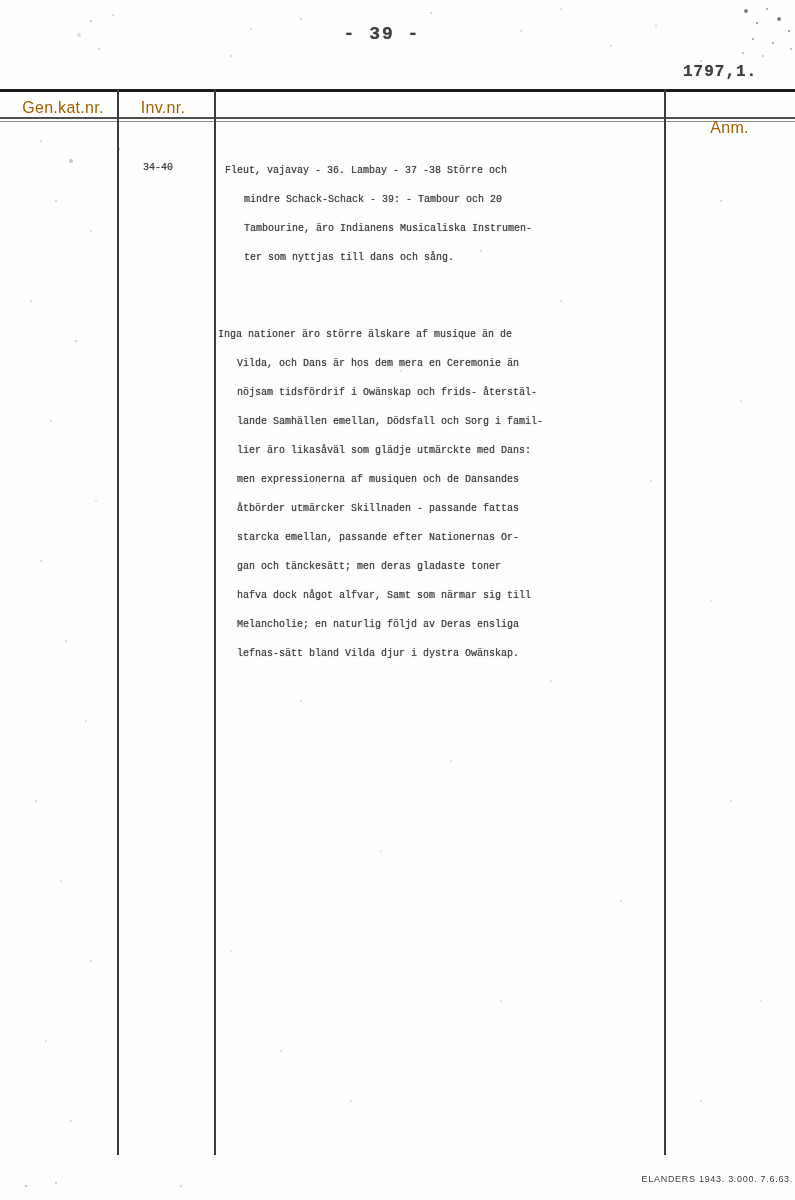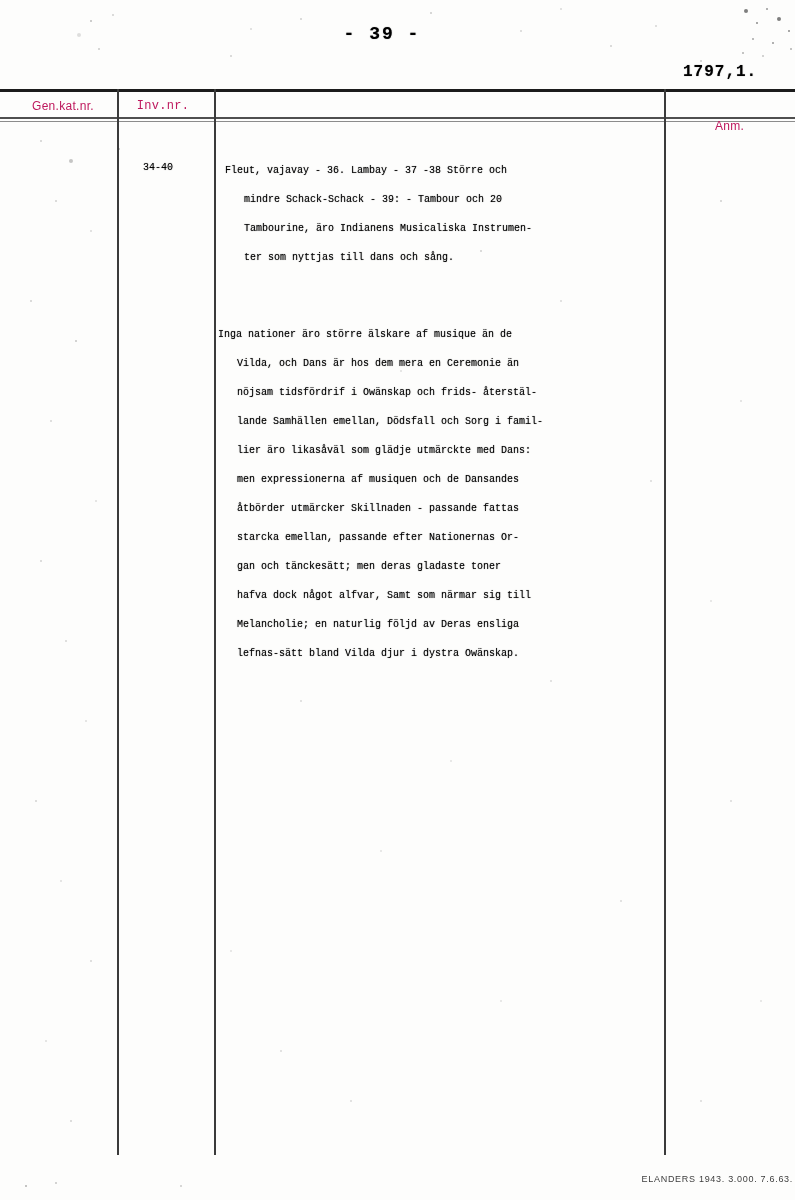--- a/index.html
+++ b/index.html
@@ -5,21 +5,21 @@
   html, body { margin:0; padding:0; background:#e8e8e6; }
   .page {
     position:relative;
     width:795px; height:1200px;
     background:#fdfdfc;
     overflow:hidden;
     font-family:"Liberation Mono","DejaVu Sans Mono",monospace;
   }
   
   .tw {
-    color:#000000;
+    color:#404040;
     text-shadow:0 0 1px rgba(25,25,25,0.55);
   }
   .page-number {
     position:absolute; top:24px; left:320px; width:124px;
     text-align:center; font-size:18px; font-weight:bold; letter-spacing:2px;
   }
   .ref-number {
     position:absolute; top:63px; left:683px;
     font-size:16px; font-weight:bold; letter-spacing:1px;
   }
@@ -37,25 +37,25 @@
     position:absolute; top:89px; height:1066px; width:2px;
     background:#3b3b3b;
   }
   .vline.v1 { left:117px; }
   .vline.v2 { left:214px; }
   .vline.v3 { left:664px; }
   
   .col-header {
     position:absolute; top:99px;
     font-family:"Liberation Sans","DejaVu Sans",sans-serif;
-    font-size:12px; color:#be185d; letter-spacing:0.3px;
+    font-size:16px; color:#a16207; letter-spacing:0.3px;
     text-align:center;
   }
   .h-genkat { left:8px;   width:110px; }
-  .h-inv    { left:117px; width:92px;font-family:Liberation Mono, monospace;  }
+  .h-inv    { left:117px; width:92px;  }
   .h-anm    { left:664px; width:131px;margin-top:20px; }
   
   .inv-nr {
     position:absolute; left:143px; top:162px;
     font-size:10px;
   }
   .para {
     position:absolute; font-size:10px; line-height:29px;
   }
   .para1 { left:225px; top:156px; width:460px; }

